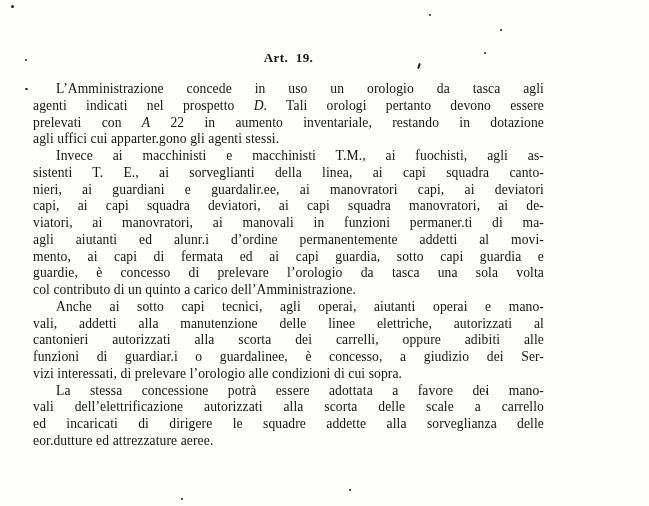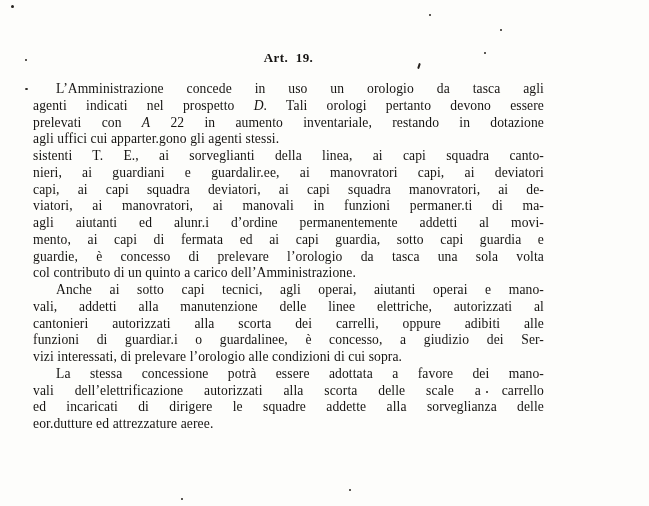--- a/index.html
+++ b/index.html
@@ -72,20 +72,21 @@
   <div class="art-heading">Art. 19.</div>
 
   <div class="article-body">
       <div class="para">
         <div class="line first">L’Amministrazione concede in uso un orologio da tasca agli</div>
         <div class="line">agenti indicati nel prospetto <i>D</i>. Tali orologi pertanto devono essere</div>
         <div class="line">prelevati con <i>A</i> 22 in aumento inventariale, restando in dotazione</div>
         <div class="line last">agli uffici cui apparter.gono gli agenti stessi.</div>
       </div>
       <div class="para">
+        <div class="line first">Invece ai macchinisti e macchinisti T.M., ai fuochisti, agli as-</div>
         <div class="line">sistenti T. E., ai sorveglianti della linea, ai capi squadra canto-</div>
         <div class="line">nieri, ai guardiani e guardalir.ee, ai manovratori capi, ai deviatori</div>
         <div class="line">capi, ai capi squadra deviatori, ai capi squadra manovratori, ai de-</div>
         <div class="line">viatori, ai manovratori, ai manovali in funzioni permaner.ti di ma-</div>
         <div class="line">agli aiutanti ed alunr.i d’ordine permanentemente addetti al movi-</div>
         <div class="line">mento, ai capi di fermata ed ai capi guardia, sotto capi guardia e</div>
         <div class="line">guardie, è concesso di prelevare l’orologio da tasca una sola volta</div>
         <div class="line last">col contributo di un quinto a carico dell’Amministrazione.</div>
       </div>
       <div class="para">

